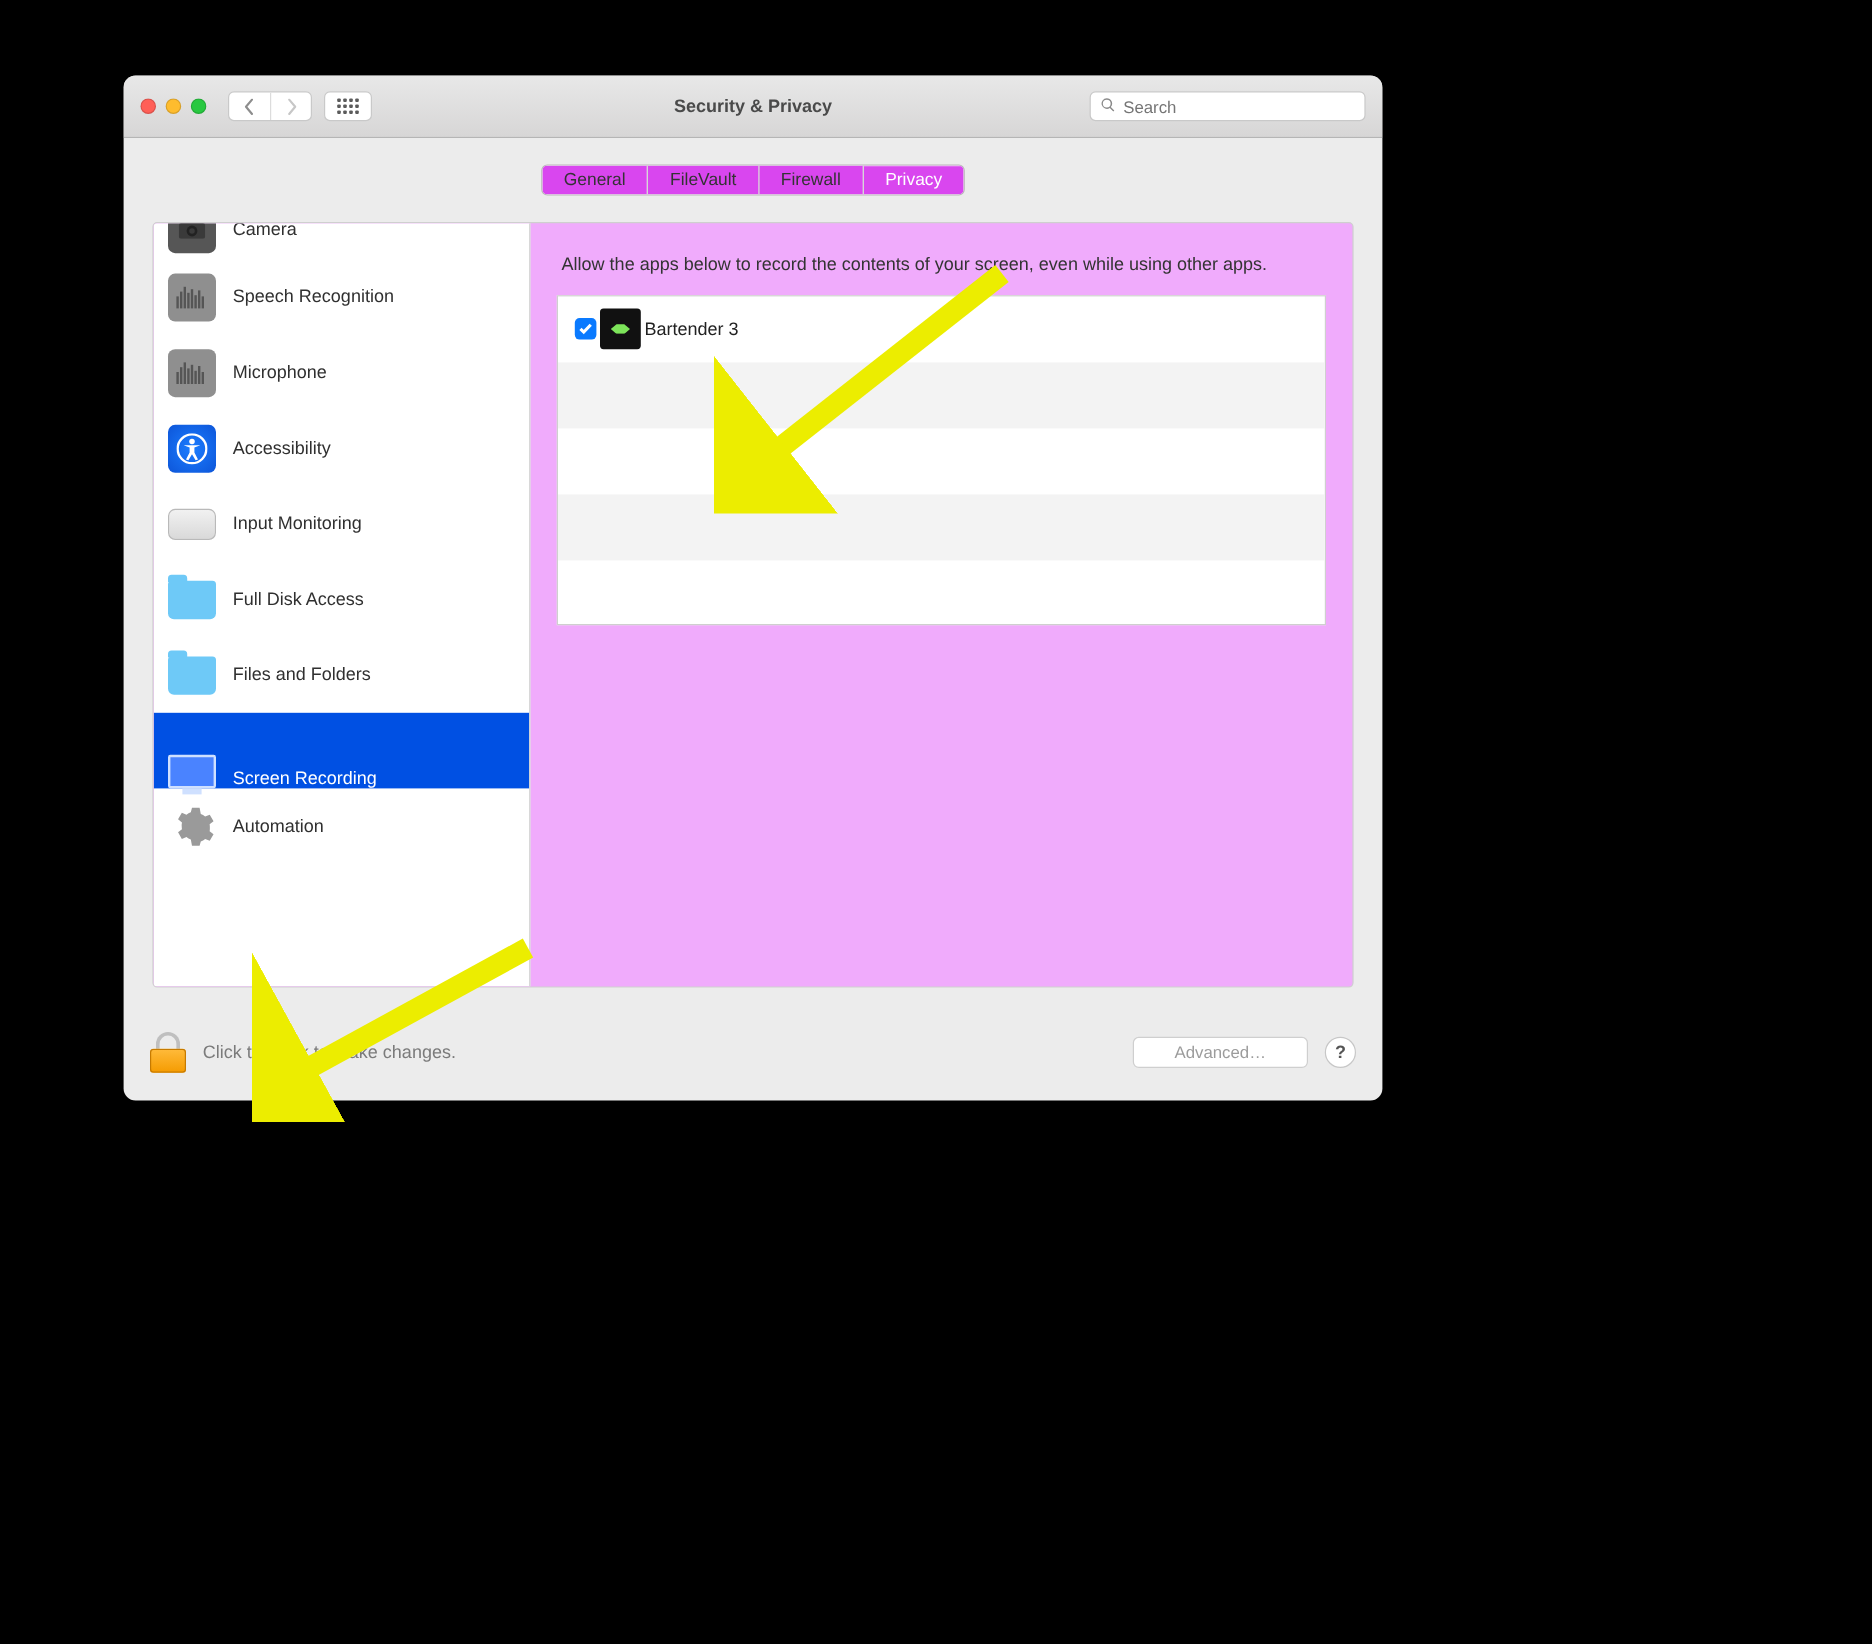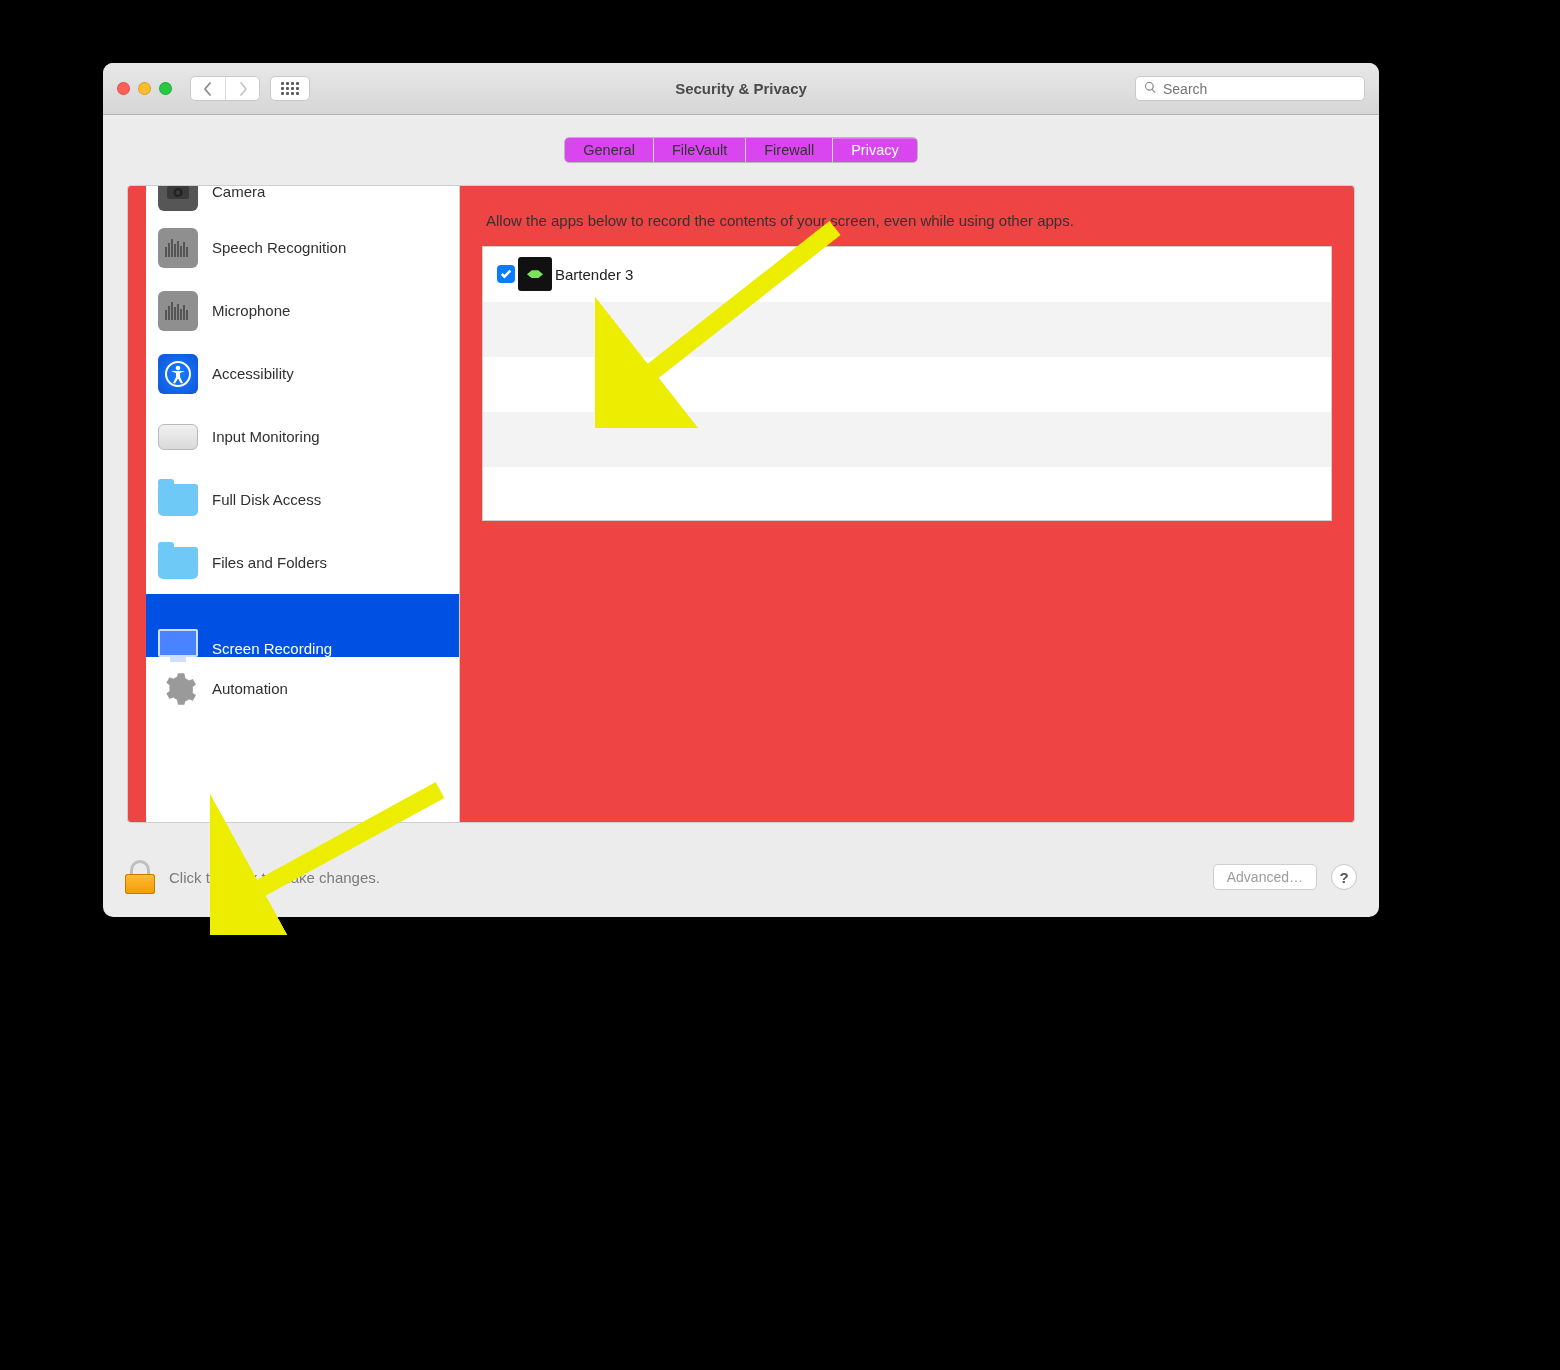--- a/index.html
+++ b/index.html
@@ -7,21 +7,21 @@
   body {
     background: #000;
     font-family: -apple-system, "Helvetica Neue", Arial, sans-serif;
     font-size: 13px;
     color: #222;
     position: relative;
   }
   .window {
     position: absolute;
     left: 103px; top: 63px;
-    width: 1276px; height: 854px;
+    width: 1049px; height: 854px;
     background: #ececec;
     border-radius: 10px;
     box-shadow: 0 30px 60px rgba(0,0,0,0.5), 0 0 0 1px rgba(0,0,0,0.08);
     overflow: hidden;
   }
   
   .titlebar {
     height: 52px;
     background: linear-gradient(#e8e8e8, #d7d6d6);
     border-bottom: 1px solid #b5b5b5;
@@ -100,25 +100,24 @@
   .tab.selected {
     background:#d946ef;
     color:#fff;
     box-shadow: inset 0 1px 0 rgba(255,255,255,0.25);
   }
   
   .content-frame {
     margin: 0 24px;
     border:1px solid #cfcfcf;
     border-radius:4px;
-    background:#ef4444;
+    background:#f0abfc;
     height: 638px;
     overflow:hidden;
     display:flex;
-    padding-left:18px;
   }
   .sidebar {
     width: 314px;
     background:#fff;
     border-right:1px solid #cfcfcf;
     overflow:hidden;
   }
   .cat {
     height:63px;
     display:flex; align-items:center;
@@ -192,21 +191,21 @@
     box-shadow: inset 0 0 0 1px #c67a00;
   }
   .lock .shackle { position:absolute; top:0; left:5px; width:20px; height:18px;
     border:3px solid #bfbfbf; border-bottom:none;
     border-radius:12px 12px 0 0;
   }
   .lock-label { margin-left:14px; font-size:15px; color:#7b7b7b; }
   .adv-btn {
     margin-left:auto;
     background:#fff; border:1px solid #cfcfcf; border-radius:5px;
-    padding:4px 13px; font-size:14px; color:#9c9c9c;
+    padding:4px 34px; font-size:14px; color:#9c9c9c;
   }
   .help-btn {
     margin-left:14px; width:26px; height:26px; border-radius:50%;
     background:#fff; border:1px solid #c7c7c7;
     display:flex; align-items:center; justify-content:center;
     font-size:15px; color:#555; font-weight:600;
   }
   
   .arrow {
     position:absolute; pointer-events:none;

